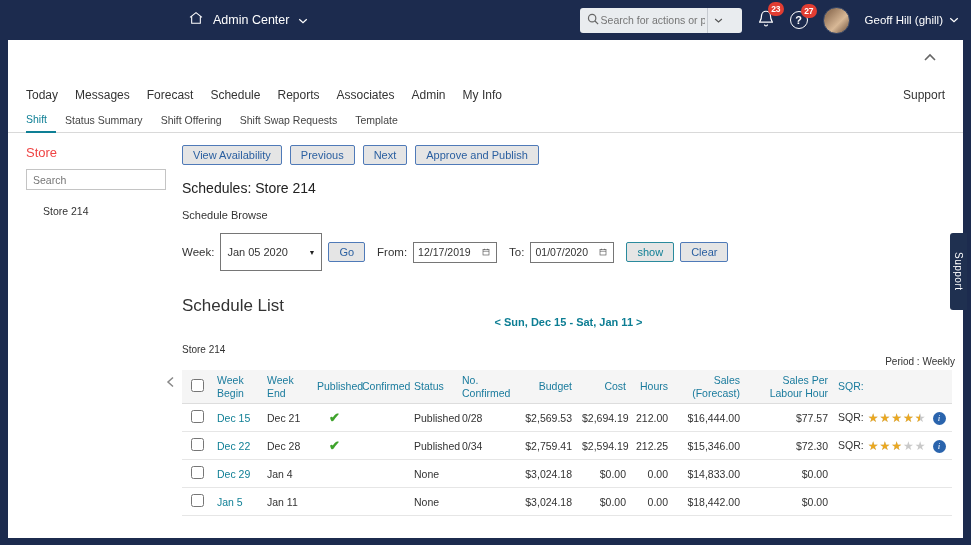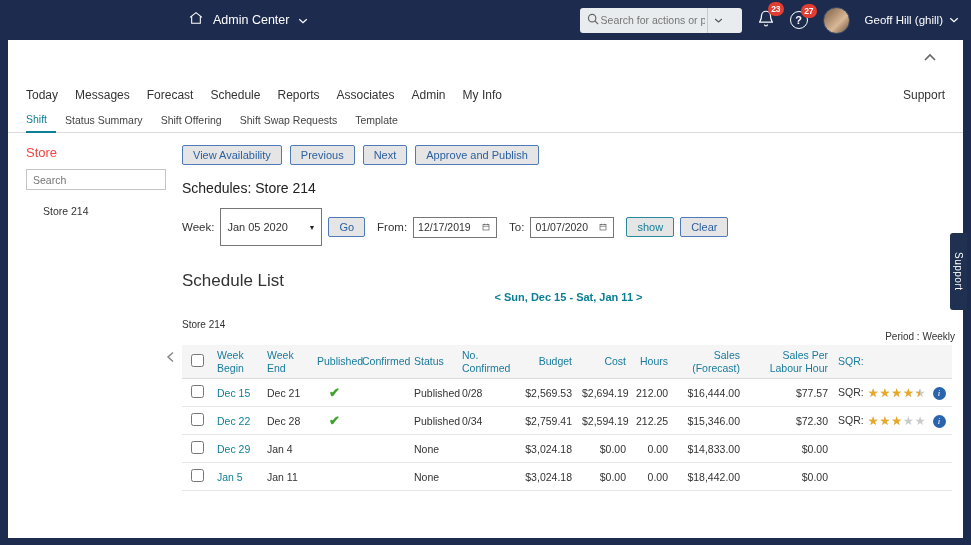--- a/index.html
+++ b/index.html
@@ -177,20 +177,21 @@
 
     <main class="main">
       <div class="toolbar">
         <button class="btn">View Availability</button>
         <button class="btn">Previous</button>
         <button class="btn">Next</button>
         <button class="btn">Approve and Publish</button>
       </div>
 
       <div class="page-title">Schedules: Store 214</div>
+      <div class="browse-label">Schedule Browse</div>
 
       <div class="week-row">
         <span>Week:</span>
         <div class="select">
           <span>Jan 05 2020</span>
           <span class="dd-arrow">▼</span>
         </div>
         <button class="btn">Go</button>
         <span class="lbl-gap">From:</span>
         <div class="date-group">

